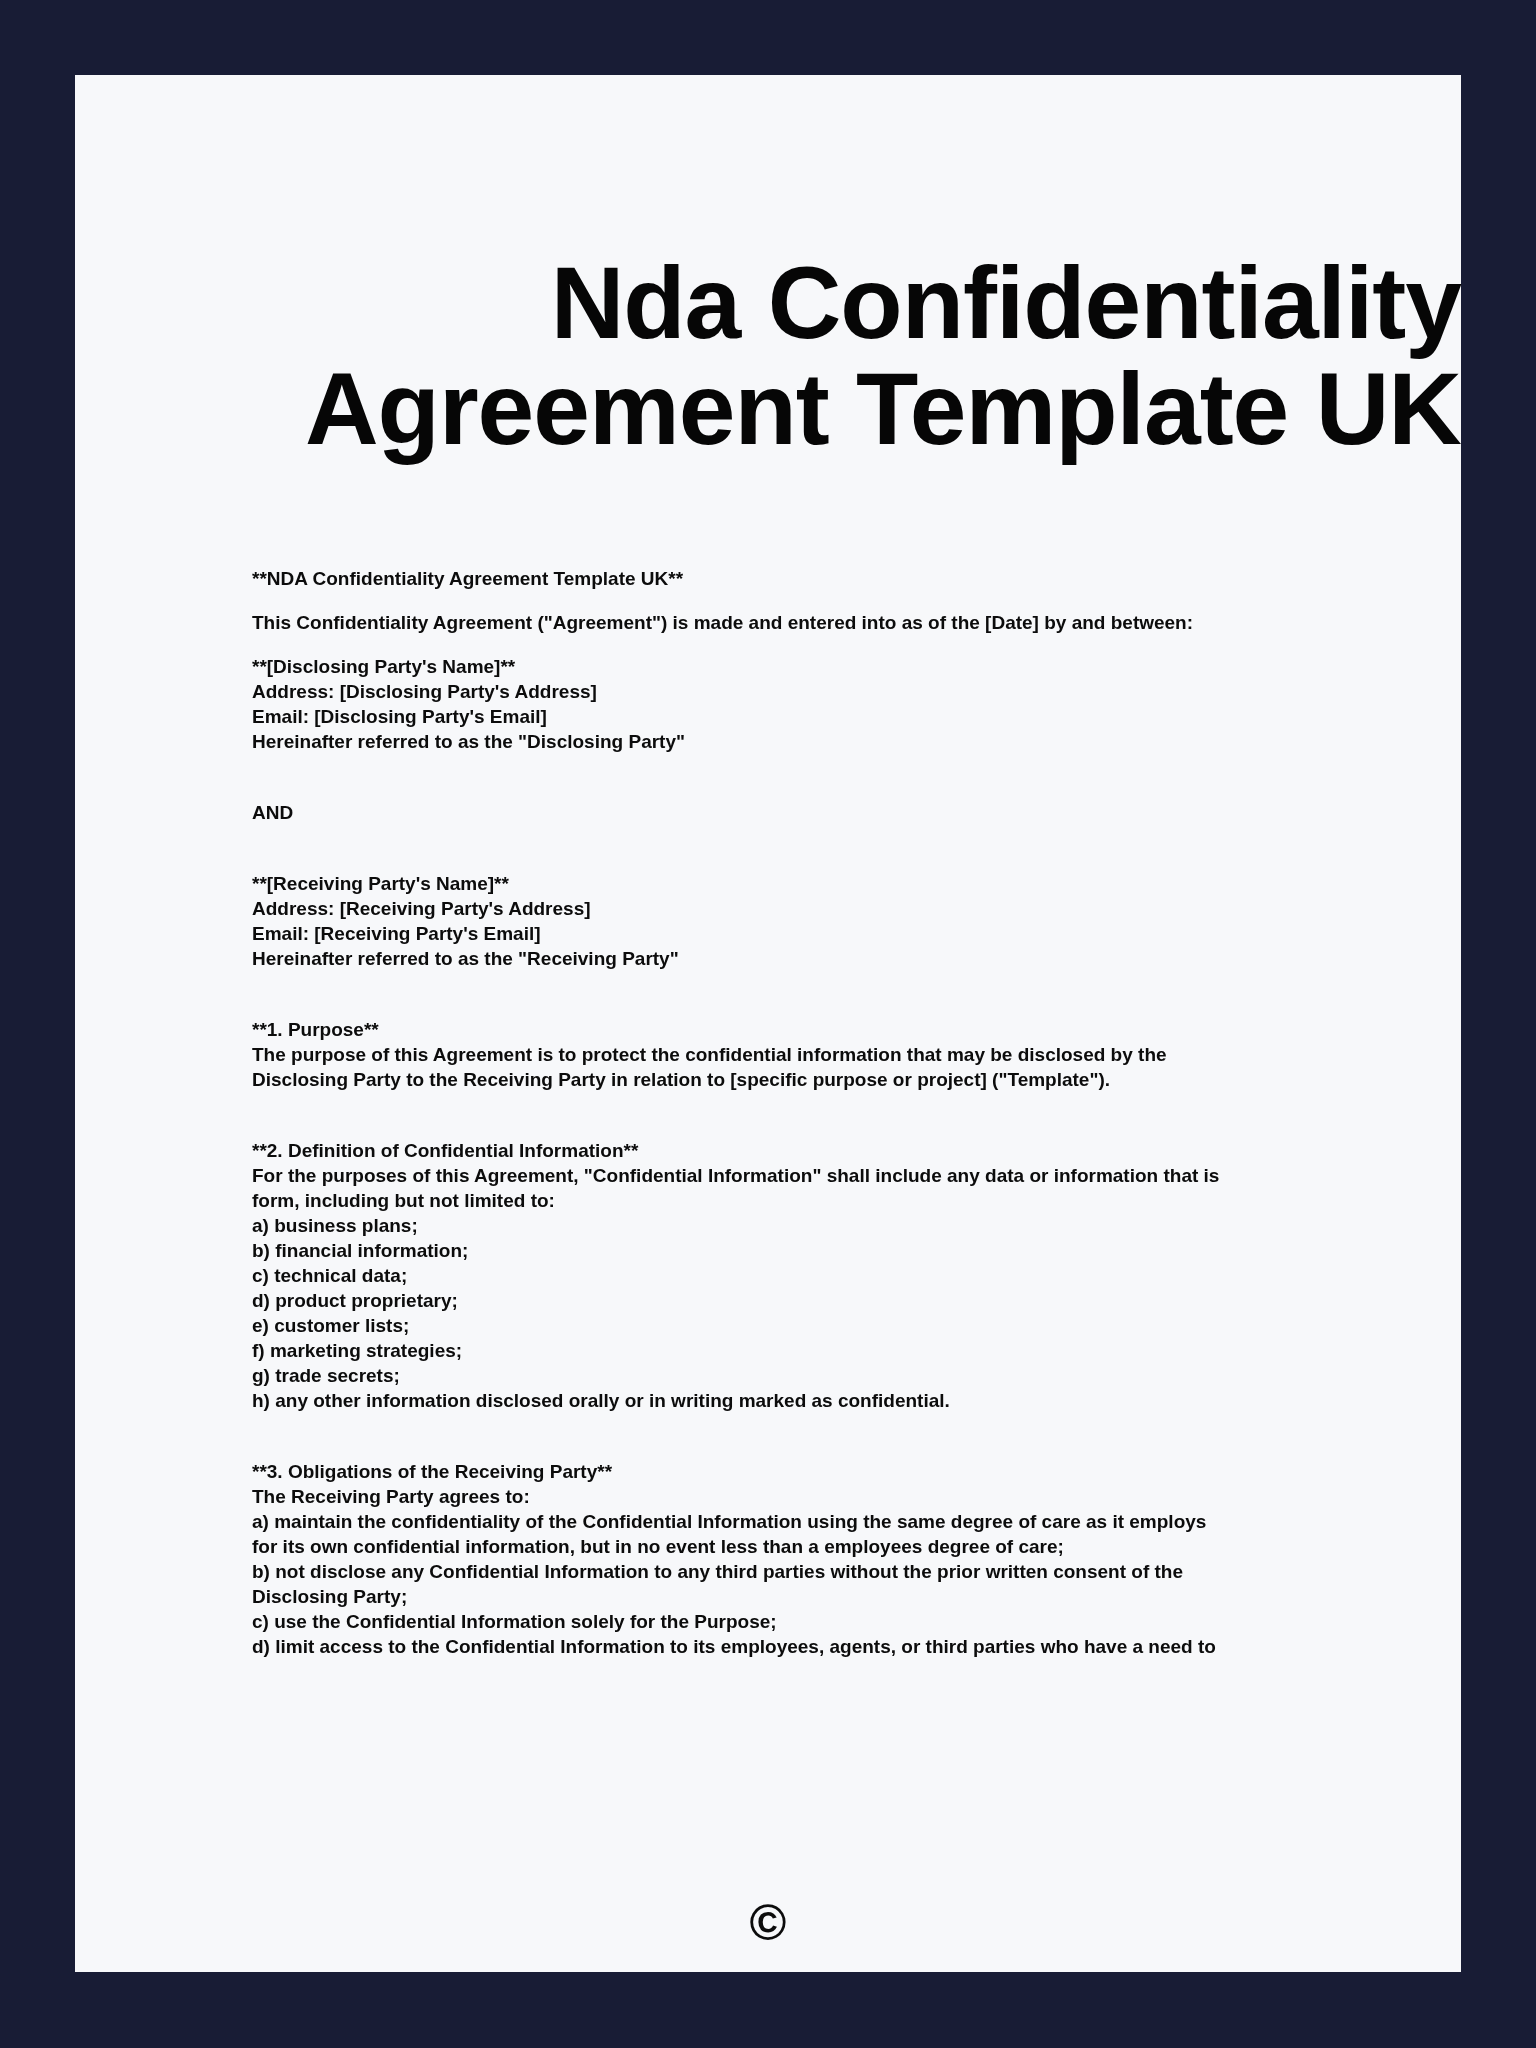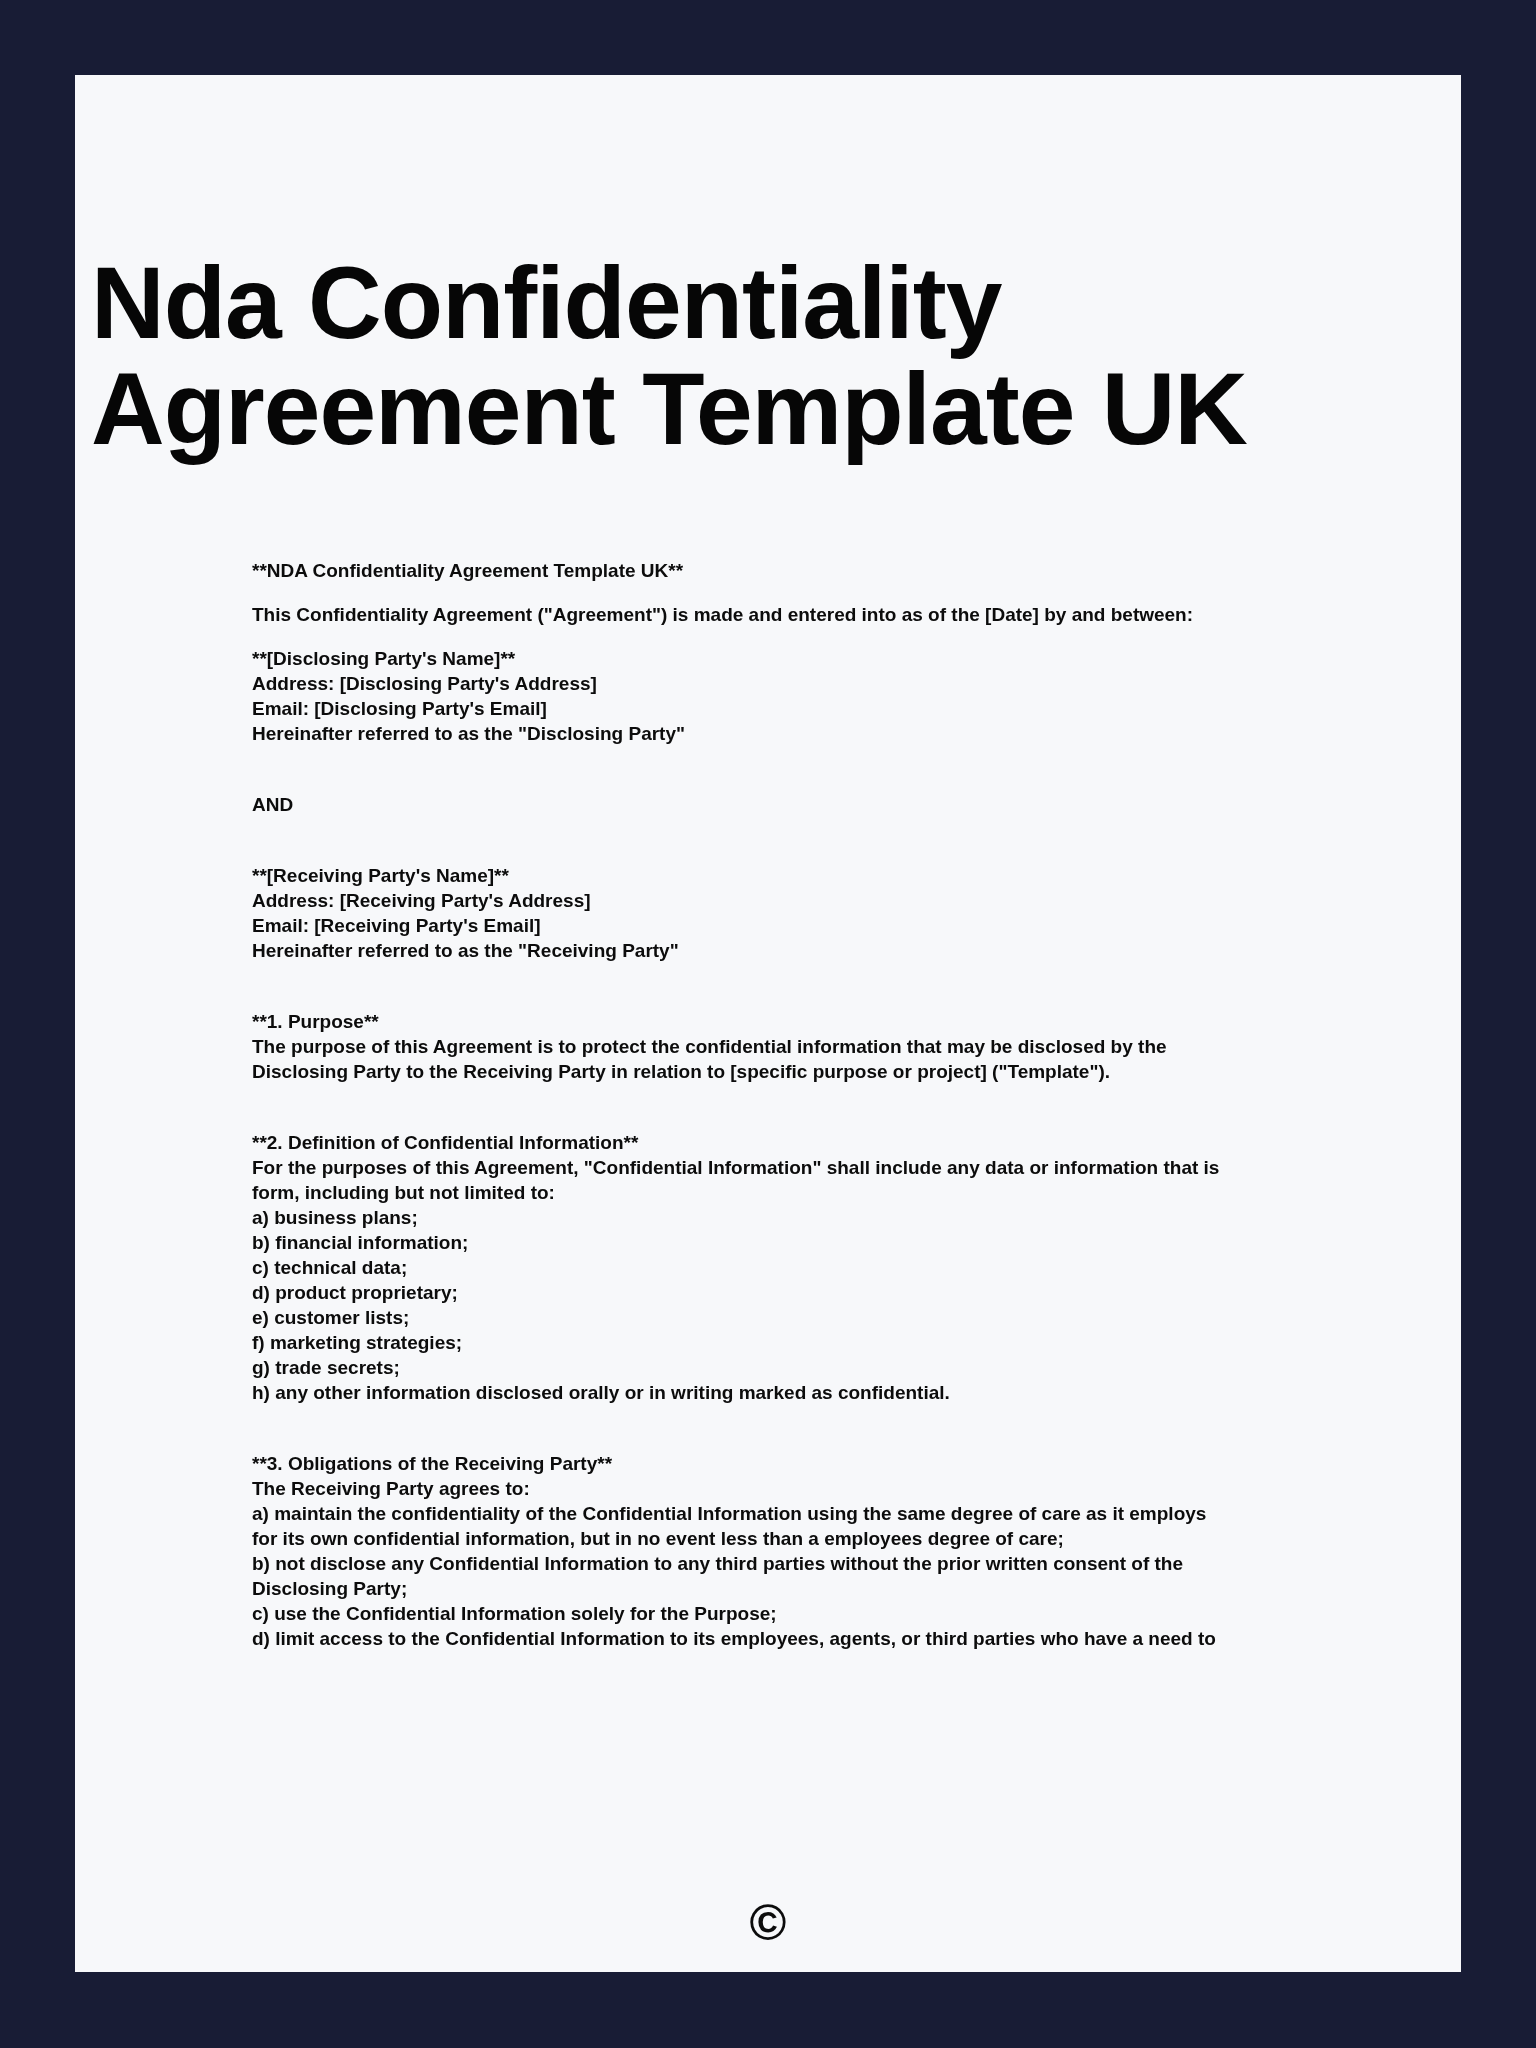--- a/index.html
+++ b/index.html
@@ -21,40 +21,39 @@
     top: 75px;
     width: 1386px;
     height: 1897px;
     background: #f7f8fa;
   }
   .title {
     position: absolute;
     top: 175px;
     left: 0;
     width: 100%;
-    text-align: left;
+    text-align: right;
     font-weight: 700;
     font-size: 102px;
     line-height: 106px;
     letter-spacing: -1px;
     color: #060606;
-    padding-left: 16px;
   }
   .body-text {
     position: absolute;
     left: 177px;
     top: 475px;
     color: #0c0c0c;
     font-weight: 700;
     font-size: 19px;
     line-height: 25px;
   }
   .block { margin-top: 19px; }
   .block.large { margin-top: 46px; }
-  .block:first-child { margin-top: 8px; }
+  .block:first-child { margin-top: 16px; }
   .line { white-space: pre; }
   .copyright {
     position: absolute;
     top: 1823px;
     left: 0;
     width: 100%;
     text-align: center;
     font-size: 50px;
     line-height: 1;
     font-weight: 700;

